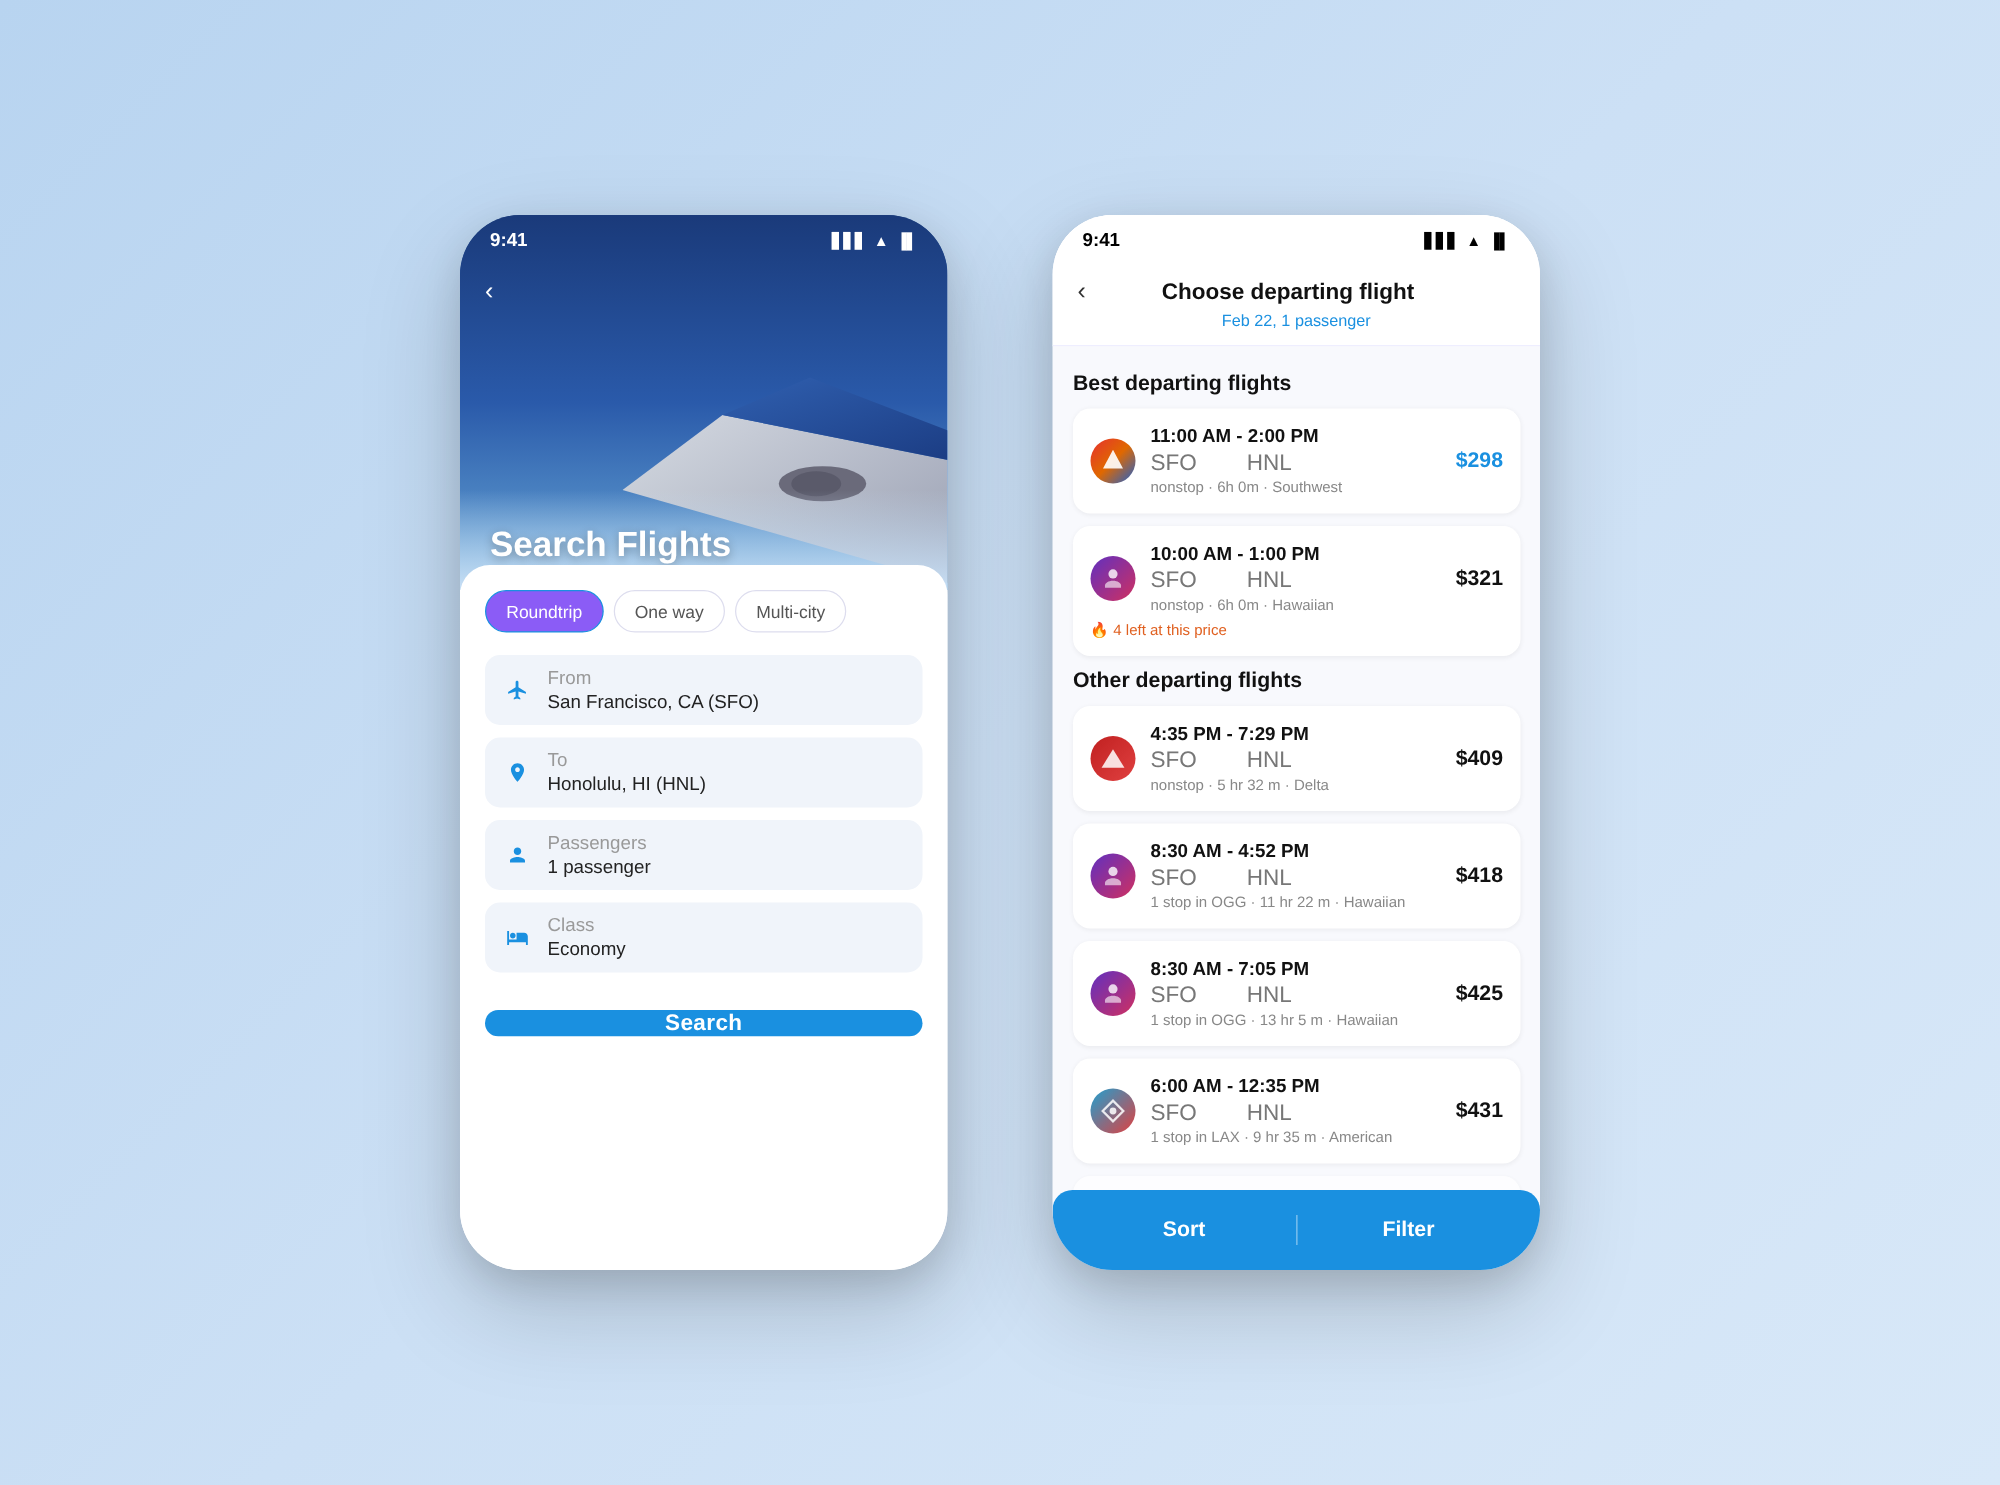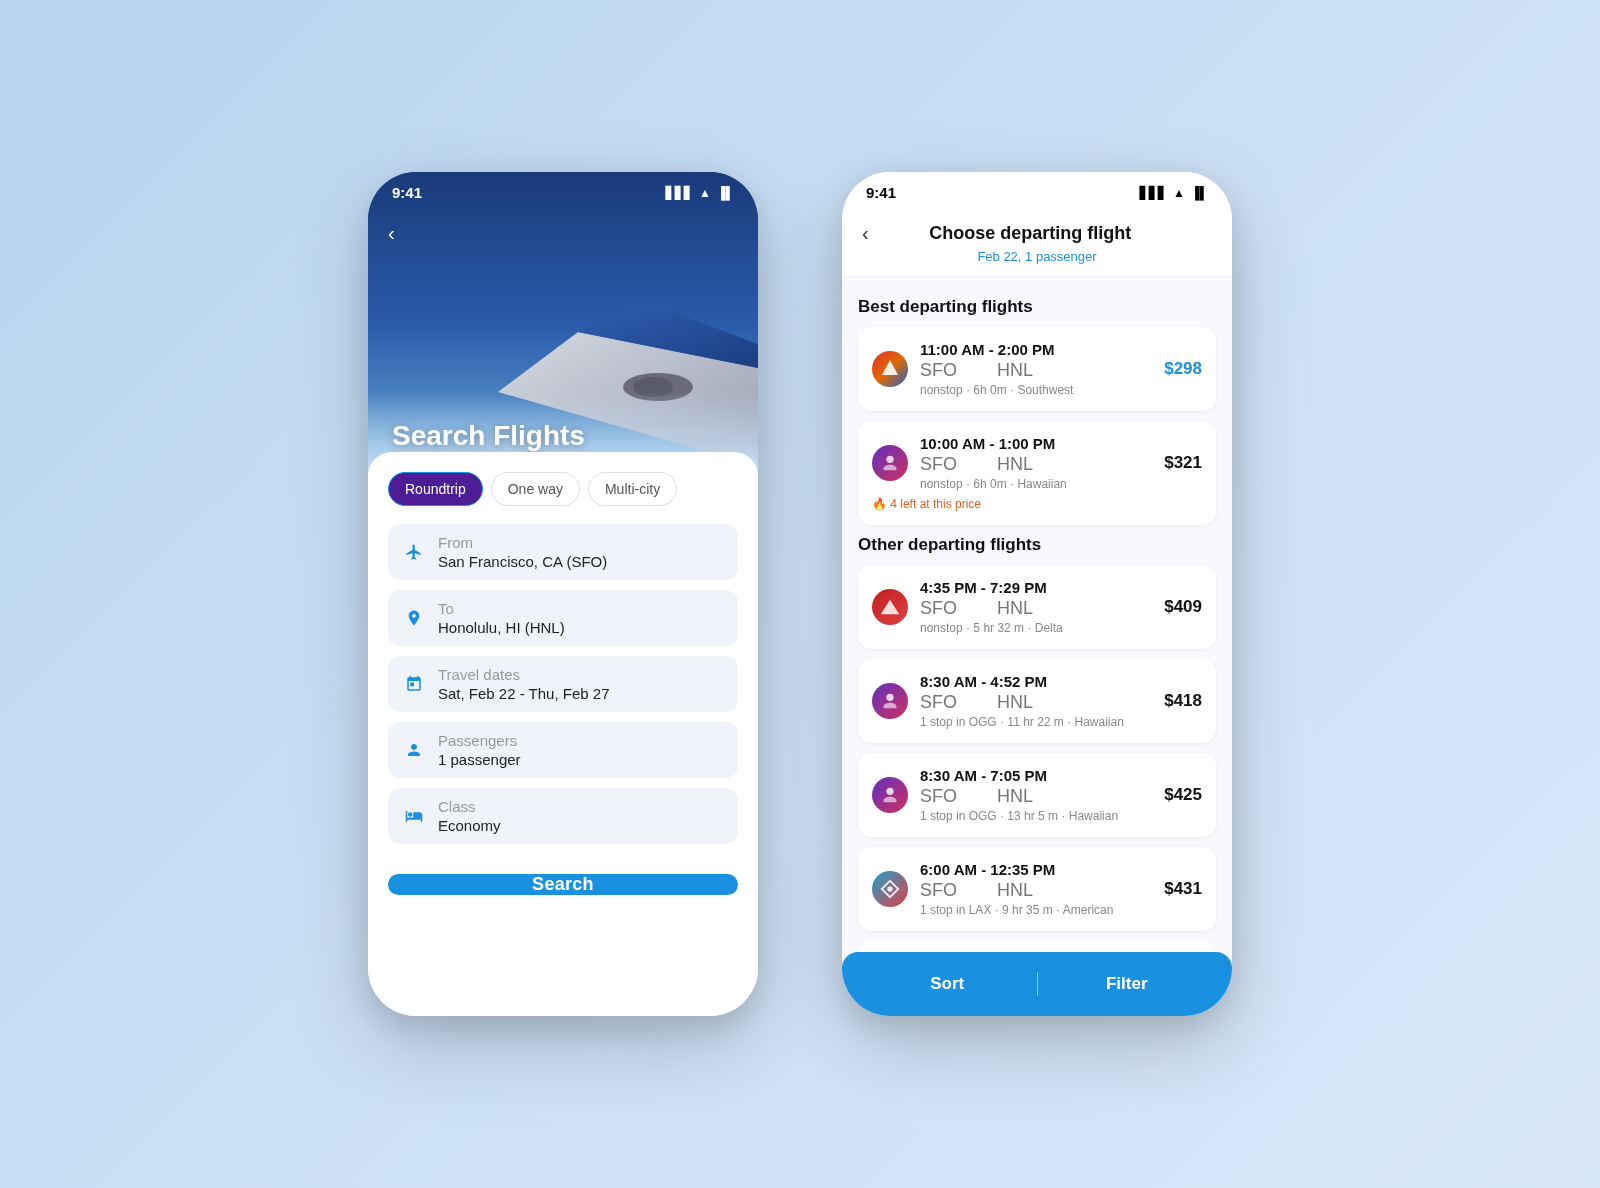--- a/index.html
+++ b/index.html
@@ -108,21 +108,21 @@
       padding: 8px 16px;
       border-radius: 20px;
       font-size: 14px;
       font-weight: 500;
       cursor: pointer;
       border: 1.5px solid #dde;
       color: #555;
       background: #fff;
     }
     .trip-tab.active {
-      background: #4c1d95;
+      background: #8b5cf6;
       color: #fff;
       border-color: #1a90e0;
     }
 
     .form-field {
       display: flex;
       align-items: center;
       background: #f0f4fa;
       border-radius: 12px;
       padding: 10px 14px;
@@ -389,31 +389,20 @@
             <path d="M12 2C8.13 2 5 5.13 5 9c0 5.25 7 13 7 13s7-7.75 7-13c0-3.87-3.13-7-7-7zm0 9.5c-1.38 0-2.5-1.12-2.5-2.5s1.12-2.5 2.5-2.5 2.5 1.12 2.5 2.5-1.12 2.5-2.5 2.5z"></path>
           </svg>
         </div>
         <div class="field-content">
           <span class="field-label">To</span>
           <span class="field-value">Honolulu, HI (HNL)</span>
         </div>
       </div>
 
       
-      <div class="form-field">
-        <div class="field-icon">
-          <svg width="18" height="18" viewBox="0 0 24 24" fill="#1a90e0">
-            <path d="M19 3h-1V1h-2v2H8V1H6v2H5c-1.11 0-1.99.9-1.99 2L3 19c0 1.1.89 2 2 2h14c1.1 0 2-.9 2-2V5c0-1.1-.9-2-2-2zm0 16H5V8h14v11zM7 10h5v5H7z"></path>
-          </svg>
-        </div>
-        <div class="field-content">
-          <span class="field-label">Travel dates</span>
-          <span class="field-value">Sat, Feb 22  -  Thu, Feb 27</span>
-        </div>
-      </div>
 
       
       <div class="form-field">
         <div class="field-icon">
           <svg width="18" height="18" viewBox="0 0 24 24" fill="#1a90e0">
             <path d="M12 12c2.21 0 4-1.79 4-4s-1.79-4-4-4-4 1.79-4 4 1.79 4 4 4zm0 2c-2.67 0-8 1.34-8 4v2h16v-2c0-2.66-5.33-4-8-4z"></path>
           </svg>
         </div>
         <div class="field-content">
           <span class="field-label">Passengers</span>

